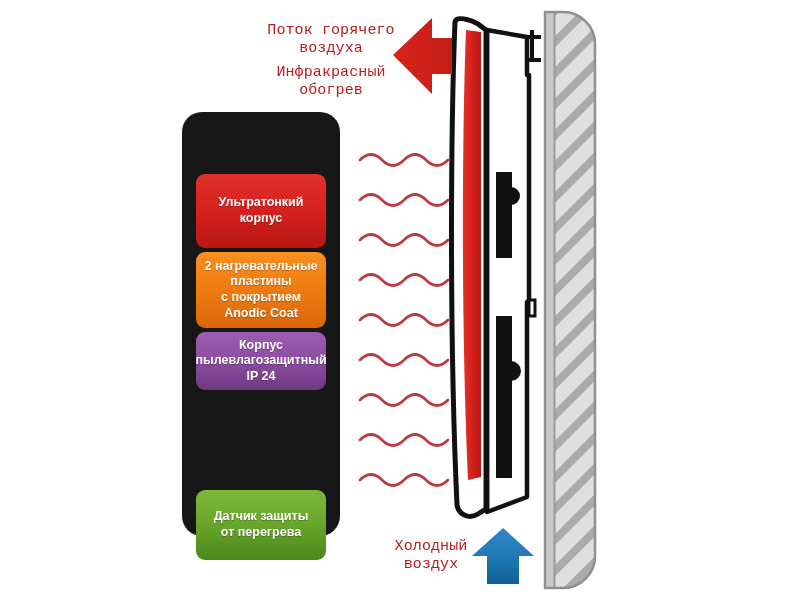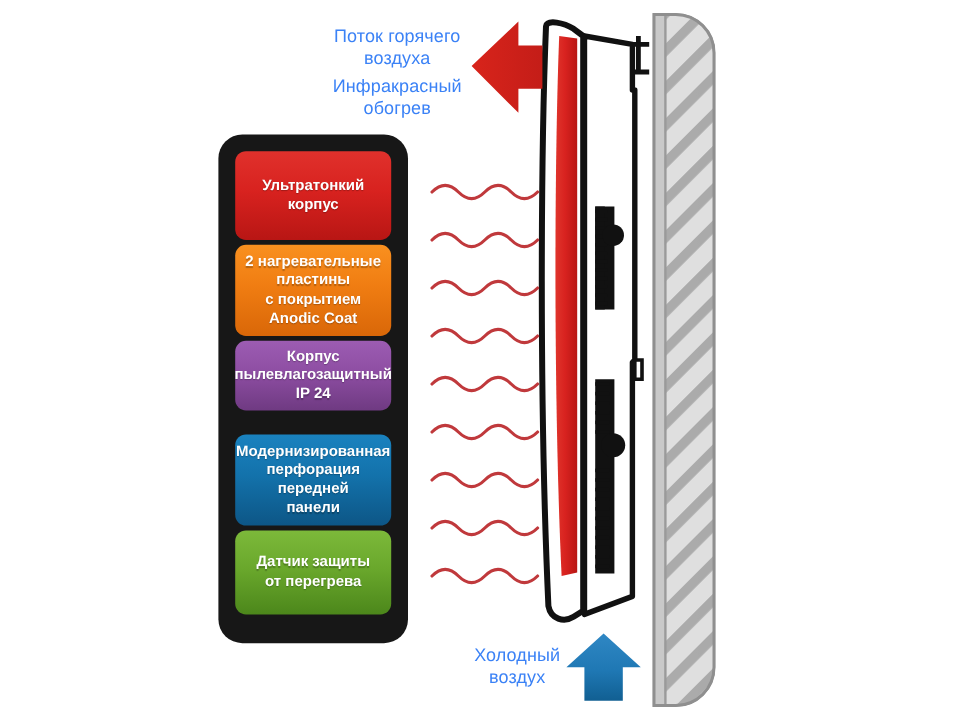--- a/index.html
+++ b/index.html
@@ -8,22 +8,22 @@
     background:#ffffff;
     font-family:"Liberation Sans", sans-serif;
     overflow:hidden;
     position:relative;
   }
   #stage{position:absolute;left:0;top:0;width:800px;height:600px;}
   #svgroot{position:absolute;left:0;top:0;}
 
   .anno-text{
     position:absolute;
-    color:#3b82f6;
-    font-family:Liberation Sans, sans-serif;
+    color:#b91c1c;
+    font-family:Liberation Mono, monospace;
     font-size:15px;
     line-height:1.18;
     text-align:center;
     white-space:pre-line;
     letter-spacing:0.1px;
   }
 
   .feature-label{
     position:absolute;
     display:flex;
@@ -32,20 +32,21 @@
     text-align:center;
     color:#ffffff;
     font-weight:bold;
     font-size:12.5px;
     line-height:1.25;
     white-space:pre-line;
     border-radius:9px;
     text-shadow:0 1px 1px rgba(0,0,0,0.28);
     padding:0 8px;
     box-sizing:border-box;
+    margin-top:48px;
   }
 </style>
 </head>
 <body>
 
 <div id="stage">
 
   <svg id="svgroot" width="800" height="600" viewBox="0 0 800 600">
     <defs>
       <linearGradient id="gradBlueArrow" x1="0" y1="0" x2="0" y2="1">
@@ -215,25 +216,20 @@
 с покрытием
 Anodic Coat</span>
   </div>
 
   <div class="feature-label" style="left:196px;top:284px;width:130px;height:58px;background:linear-gradient(180deg,#9c5cb2 0%,#8e4ea3 45%,#6f3a82 100%);">
     <span>Корпус
 пылевлагозащитный
 IP 24</span>
   </div>
 
-  <div class="feature-label" style="left:196px;top:362px;width:130px;height:76px;background:linear-gradient(180deg,#1a82bf 0%,#1372ab 45%,#0d5686 100%);">
-    <span>Модернизированная
-перфорация передней
-панели</span>
-  </div>
 
   <div class="feature-label" style="left:196px;top:442px;width:130px;height:70px;background:linear-gradient(180deg,#7cb93a 0%,#6aa82c 45%,#4c871b 100%);">
     <span>Датчик защиты
 от перегрева</span>
   </div>
 
   <div class="anno-text" style="left:256px;top:22px;width:150px;">Поток горячего
 воздуха</div>
 
   <div class="anno-text" style="left:372px;top:538px;width:118px;">Холодный

